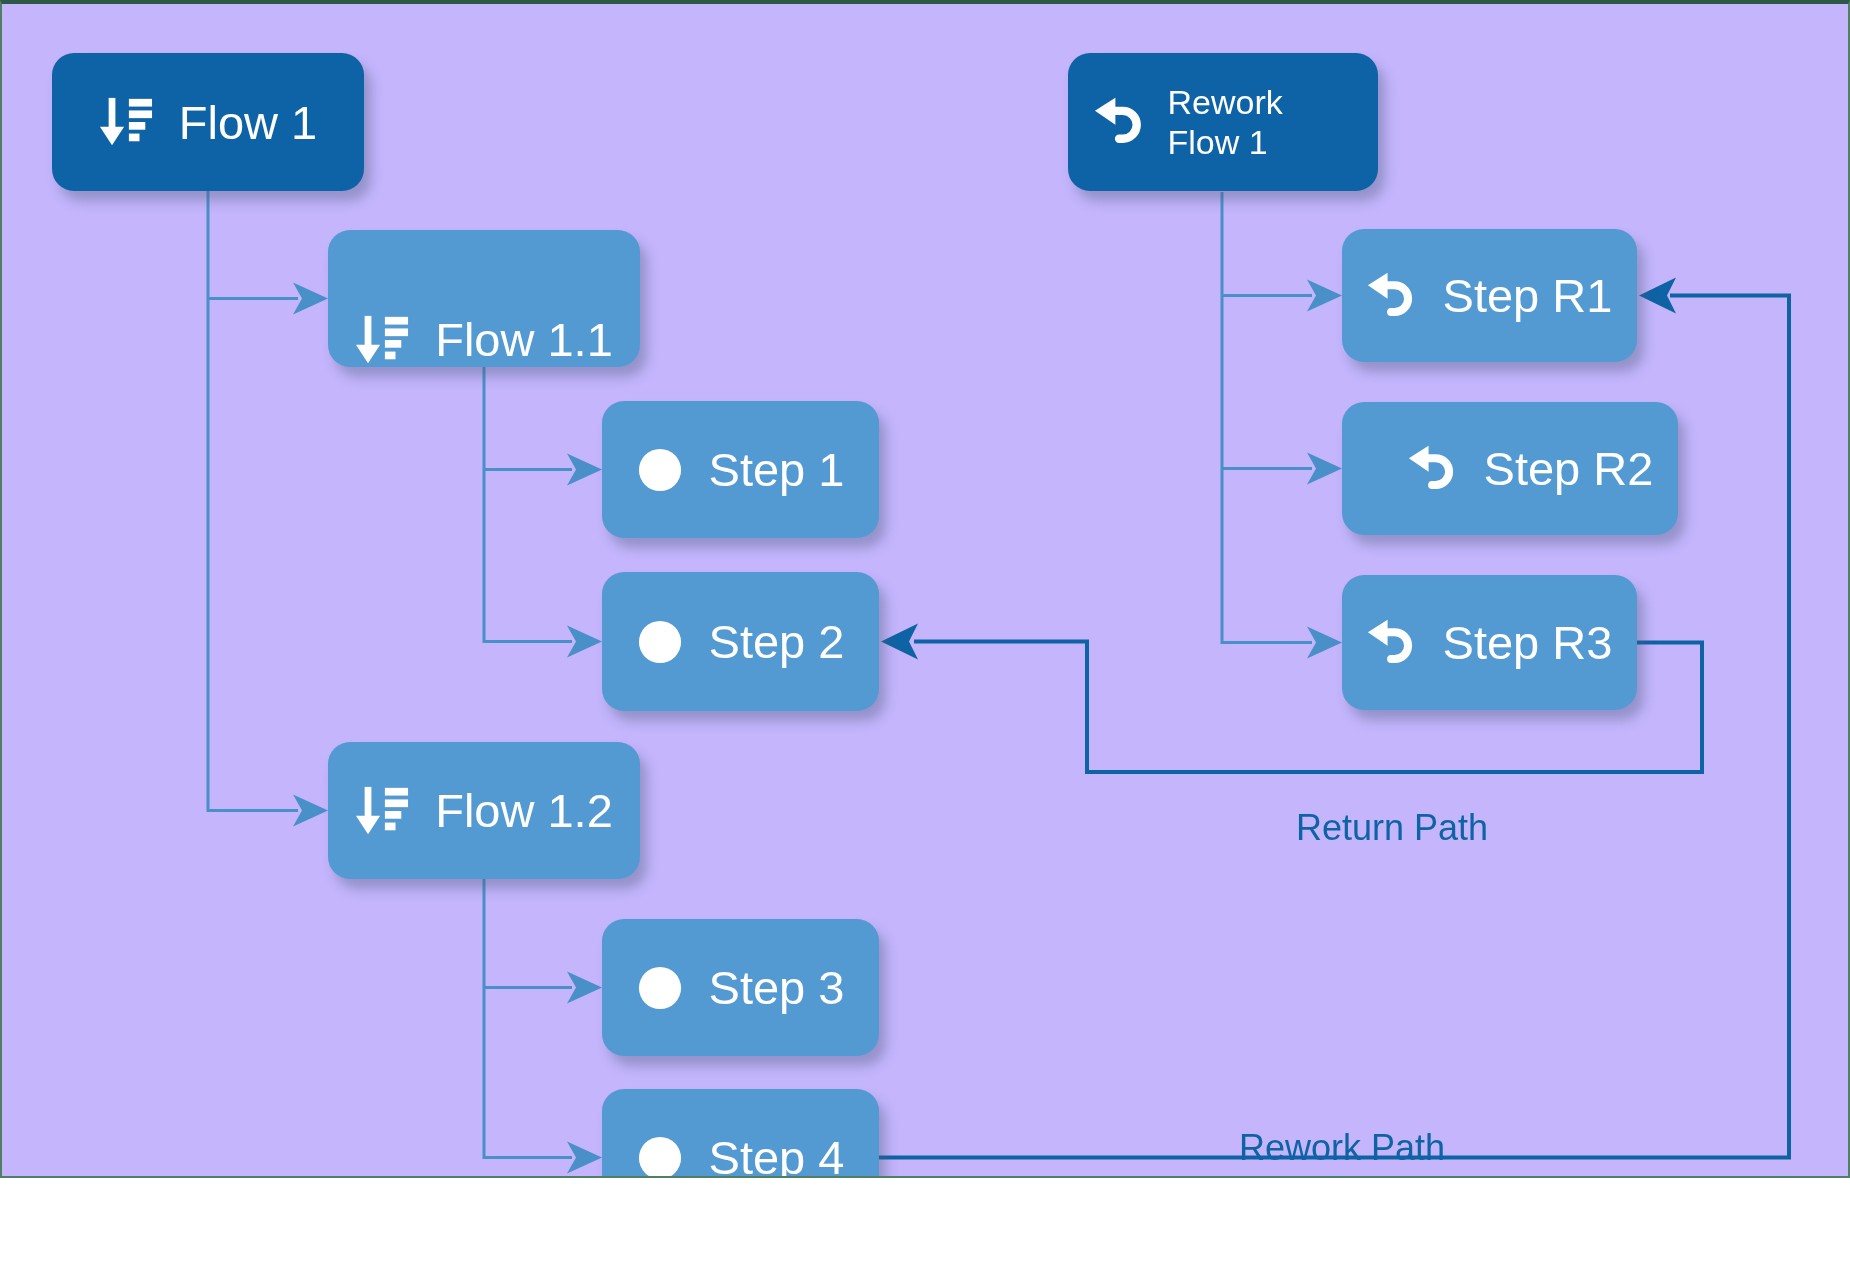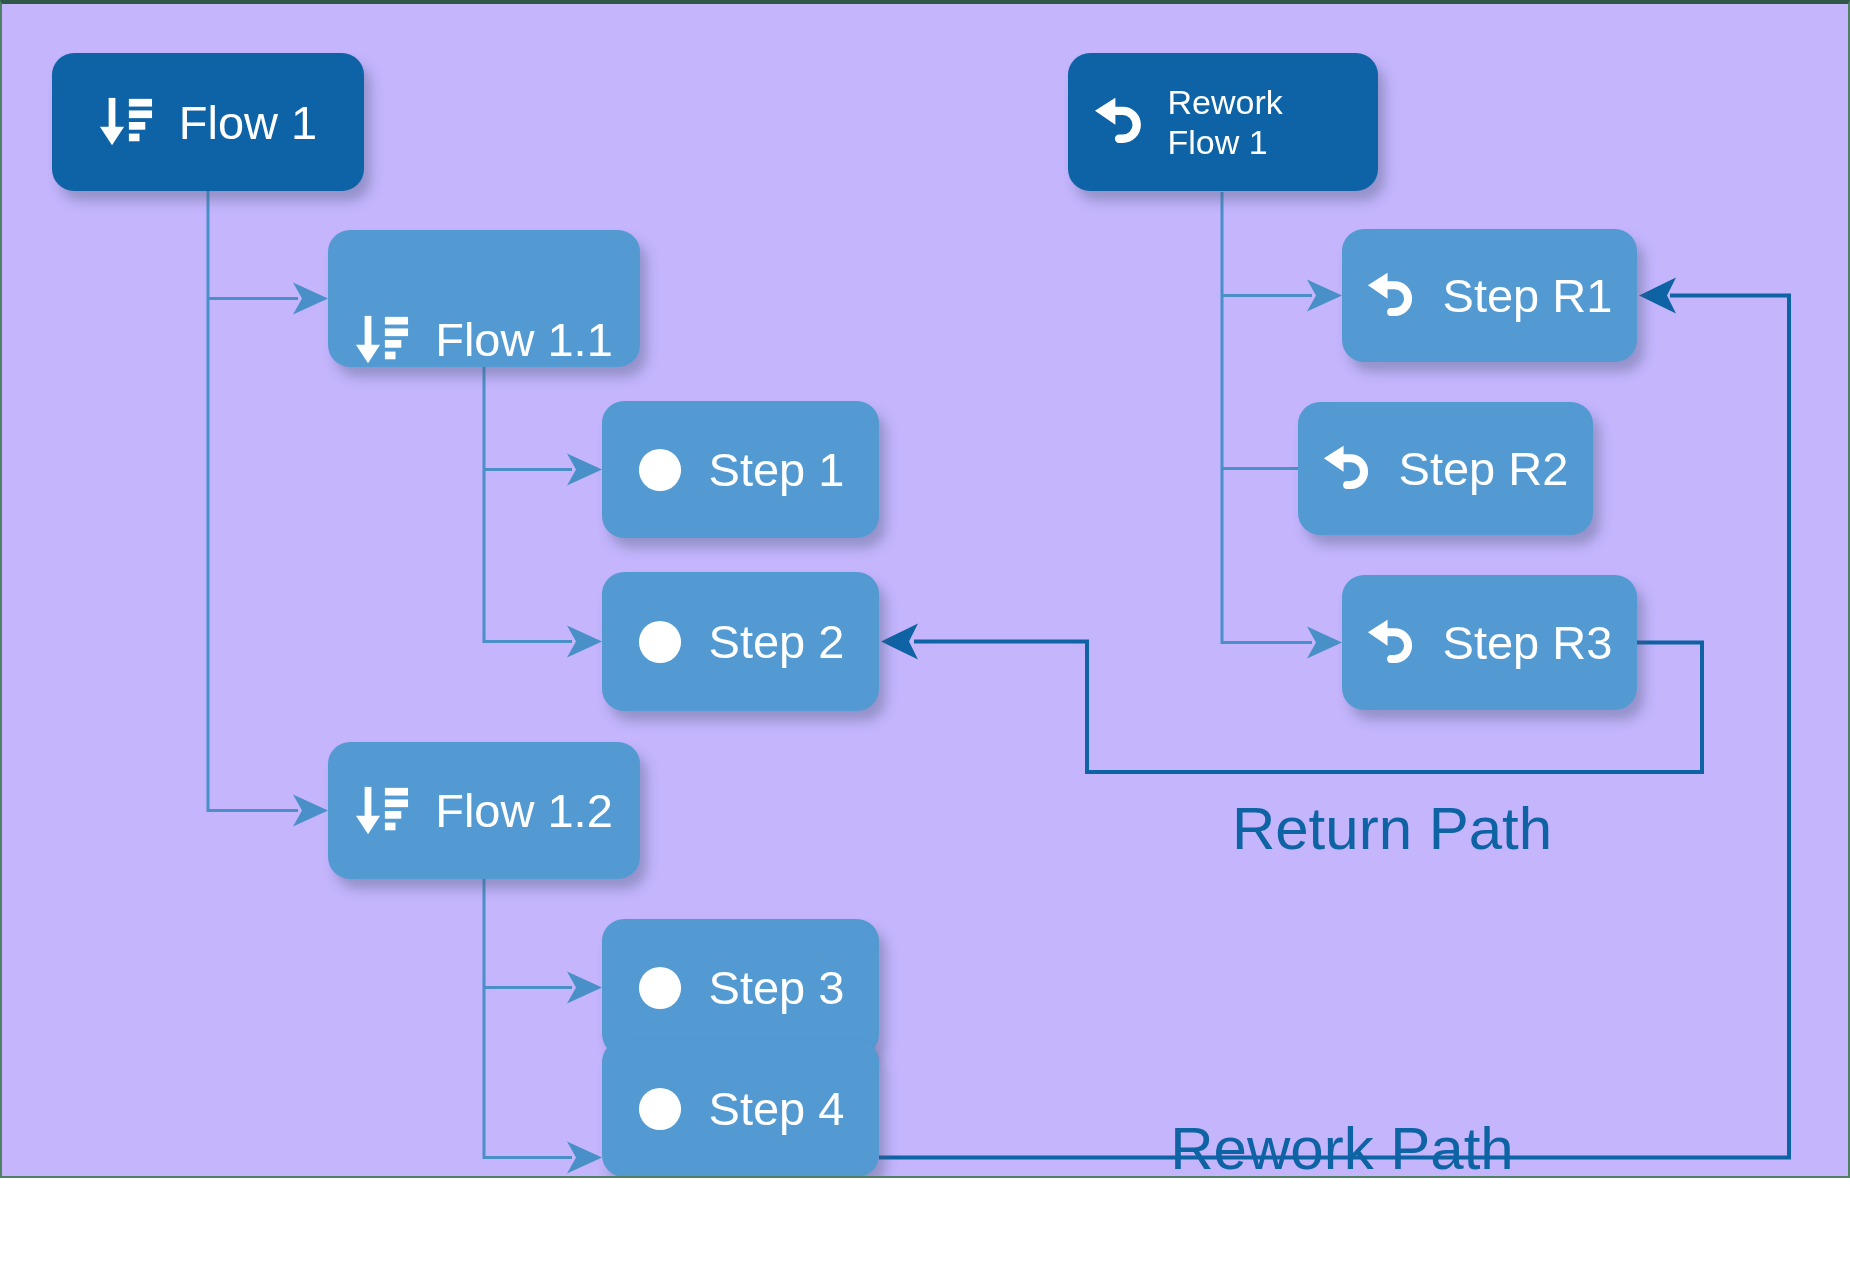--- a/index.html
+++ b/index.html
@@ -25,33 +25,33 @@
   }
   .node.dark  { background:#0d63a5; }
   .node.light { background:#539ad3; }
   .node .icon { flex:0 0 auto; display:block; }
   .node .lbl  { white-space:nowrap; }
   .node.wrap  { gap:22px; font-size:34px; }
   .node.wrap .lbl { white-space:normal; max-width:185px; line-height:1.18; }
   .path-label {
     position:absolute; z-index:1;
     transform:translate(-50%,-50%);
-    color:#0e63a4; font-size:60px; white-space:nowrap;
+    color:#0e63a4; font-size:36px; white-space:nowrap;
   }
   
   #n-flow1   { left:50px;   top:49px;  width:312px; height:138px; }
   #n-flow11  { left:326px;  top:226px; width:312px; height:137px;align-items:flex-end; }
   #n-step1   { left:600px;  top:397px; width:277px; height:137px;text-align:center; }
   #n-step2   { left:600px;  top:568px; width:277px; height:139px; }
   #n-flow12  { left:326px;  top:738px; width:312px; height:137px; }
   #n-step3   { left:600px;  top:915px; width:277px; height:137px; }
-  #n-step4   { left:600px;  top:1036px;width:277px; height:137px; }
+  #n-step4   { left:600px;  top:1085px;width:277px; height:137px; }
   #n-rework1 { left:1066px; top:49px;  width:310px; height:138px; }
   #n-stepR1  { left:1340px; top:225px; width:295px; height:133px; }
-  #n-stepR2  { left:1296px; top:398px; width:295px; height:133px; }
+  #n-stepR2  { left:1340px; top:398px; width:295px; height:133px;padding-left:41px; }
   #n-stepR3  { left:1340px; top:571px; width:295px; height:135px; }
   #l-return  { left:1390px; top:824px; }
   #l-rework  { left:1340px; top:1144px; }
 </style>
 </head>
 <body>
 
 <div id="frame">
 
   <svg id="connectors" width="1850" height="1277" viewBox="0 0 1850 1277">

